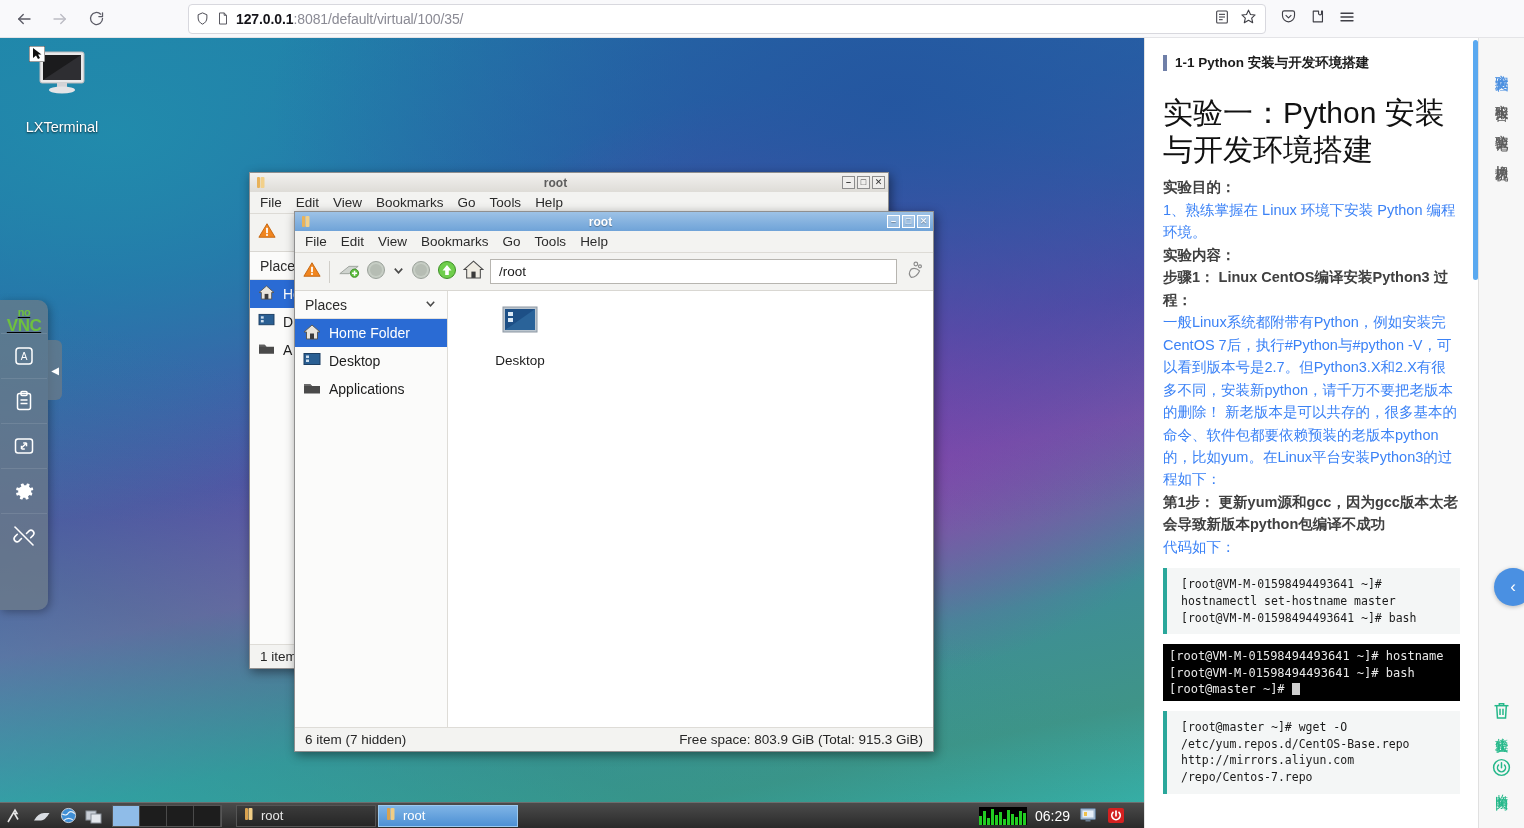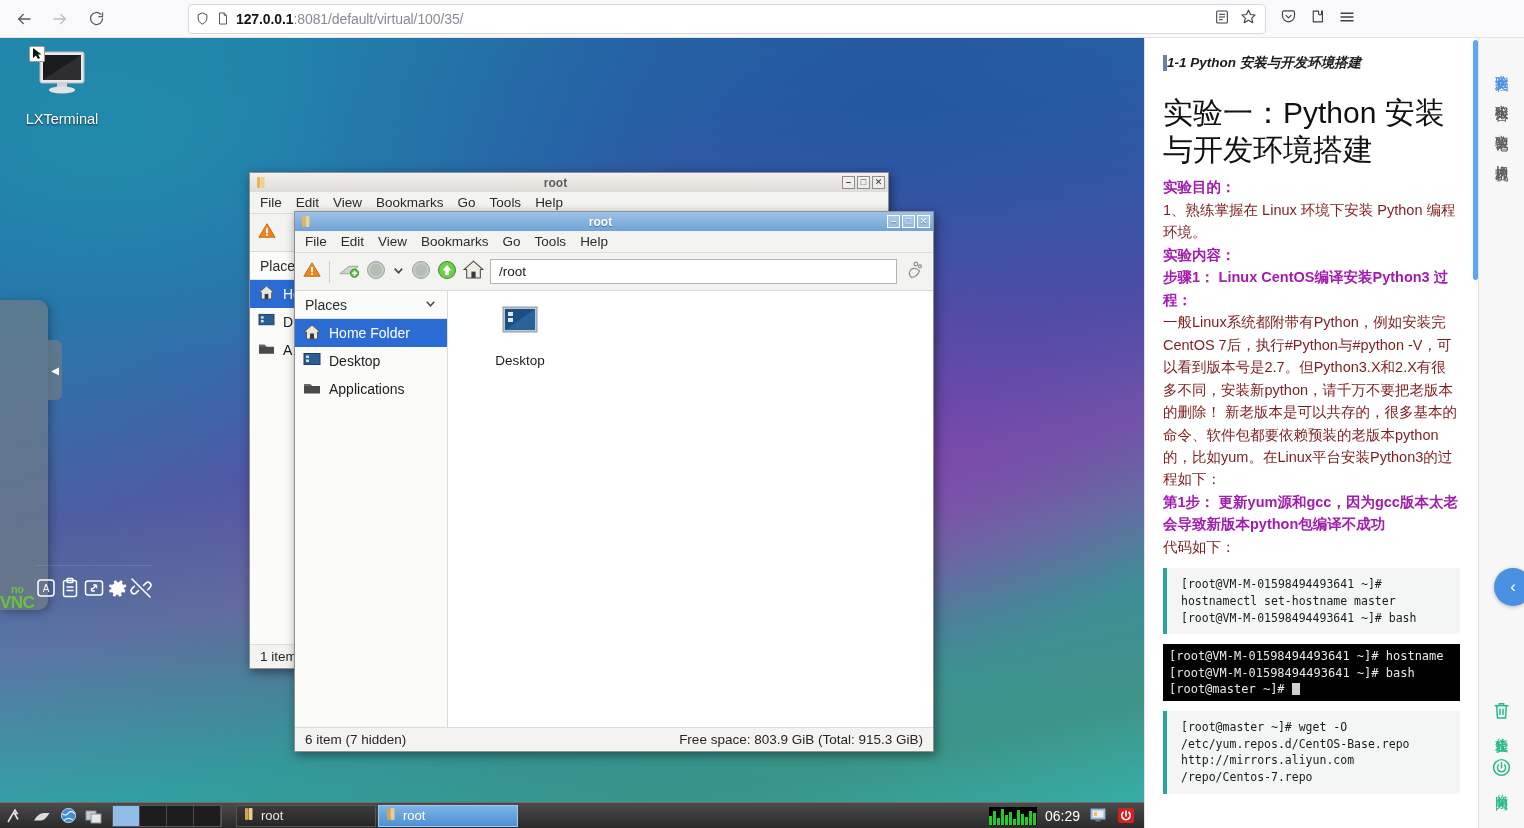--- a/index.html
+++ b/index.html
@@ -48,32 +48,32 @@
   }
   .desktop::after{
     content:""; position:absolute; inset:0;
     background: linear-gradient(200deg, rgba(0,0,0,0) 55%, rgba(40,150,140,0.35) 78%, rgba(30,190,185,0.45) 100%);
     pointer-events:none;
   }
 
   
   .desk-icon {
     position: absolute; left: 14px; top: 12px; width: 96px;
-    display: flex; flex-direction: column; align-items: center; gap: 9px; z-index: 2;
+    display: flex; flex-direction: column; align-items: center; gap: 17px; z-index: 2;
   }
   .desk-icon-label {
     color: #fff; font-size: 14.5px; text-shadow: 0 1px 2px rgba(0,0,0,.7);
   }
 
   
   .vnc-bar {
     position: absolute; left: 0; top: 262px; width: 48px; height: 310px;
     background: rgba(110,123,135,0.72); border-radius: 0 10px 10px 0;
     box-shadow: 2px 2px 8px rgba(0,0,0,.3);
-    display: flex; flex-direction: row; align-items: flex-end; z-index: 6;
+    display: flex; flex-direction: column; align-items: center; z-index: 6; text-decoration: underline;
   }
   .vnc-logo { margin-top: 8px; text-align: center; line-height: 0.9; }
   .vnc-logo .no { font-size: 11px; font-weight: 700; color: #6ec13f; letter-spacing: -.5px;}
   .vnc-logo .vnc { font-size: 17px; font-weight: 700; color: #6ec13f; letter-spacing: -.5px;}
   .vnc-btn {
     width: 46px; height: 45px; display: flex; align-items: center; justify-content: center;
     color: #ffffff; border-top: 1px solid rgba(255,255,255,0.10);
   }
   .vnc-handle {
     position: absolute; left: 48px; top: 302px; width: 14px; height: 60px;
@@ -147,38 +147,38 @@
   .pager { display: flex; margin-left: 6px; border: 1px solid #555; }
   .pager-cell { width: 27px; height: 20px; background: #1d1d1d; border-right: 1px solid #4a4a4a; }
   .pager-cell.active { background: #8fbce8; }
   .tasks { display: flex; margin-left: 14px; gap: 2px; }
   .task {
     width: 140px; height: 22px; display: flex; align-items: center; gap: 6px;
     padding: 0 6px; font-size: 13px; color: #e7e7e7;
     background: linear-gradient(#3b3b3b, #262626); border: 1px solid #555;
   }
   .task.active { background: linear-gradient(#7fb4e6, #4d90d4); color: #fff; border-color: #9ccaf0; }
-  .tray { margin-left: auto; display: flex; align-items: center; gap: 8px; padding-right: 8px; }
+  .tray { margin-left: auto; display: flex; align-items: center; gap: 8px; padding-right: 18px; }
   .cpu-graph { width: 48px; height: 18px; background: #000; position: relative; overflow: hidden; }
   .cpu-graph i { position:absolute; bottom:0; width:3px; background:#22cc22; display:block; }
   .clock { font-size: 14px; color: #ffffff; }
   .tray-ico { width: 20px; height: 20px; display:flex; align-items:center; justify-content:center; }
 
   
   .docpanel {
     position: absolute; left: 1144px; top: 38px; width: 334px; height: 790px;
     background: #ffffff; overflow: hidden; border-left: 1px solid #e3e3e3;
   }
   .doc-inner { padding: 16px 18px 0 18px; }
-  .doc-breadcrumb { display: flex; align-items: center; margin-bottom: 22px; font-style: italic; }
+  .doc-breadcrumb { display: flex; align-items: center; gap: 8px; margin-bottom: 22px; }
   .bc-bar { width: 4px; height: 16px; background: #6f7fa8; }
   .bc-text { font-size: 13.5px; font-weight: 700; color: #1b1b1b; }
   .doc-h1 { font-size: 30px; line-height: 1.24; color: #111; font-weight: 400; margin: 0 0 8px 0; }
-  .doc-b { font-size: 14.5px; font-weight: 700; color: #a21caf; line-height: 1.55; }
-  .doc-p { font-size: 14.5px; color: #7f1d1d; line-height: 1.55; }
+  .doc-b { font-size: 14.5px; font-weight: 700; color: #404040; line-height: 1.55; }
+  .doc-p { font-size: 14.5px; color: #3b82f6; line-height: 1.55; }
   .code-block {
     margin: 10px 0; background: #f4f6f6; border-left: 4px solid #2aa79b;
     padding: 8px 10px 8px 14px;
     font-family: "DejaVu Sans Mono", "Liberation Mono", monospace;
     font-size: 11.5px; color: #1a1a1a; line-height: 1.45; white-space: pre;
   }
   .code-term {
     margin: 6px 0; background: #000; color: #e8e8e8;
     padding: 4px 6px;
     font-family: "DejaVu Sans Mono", "Liberation Mono", monospace;

